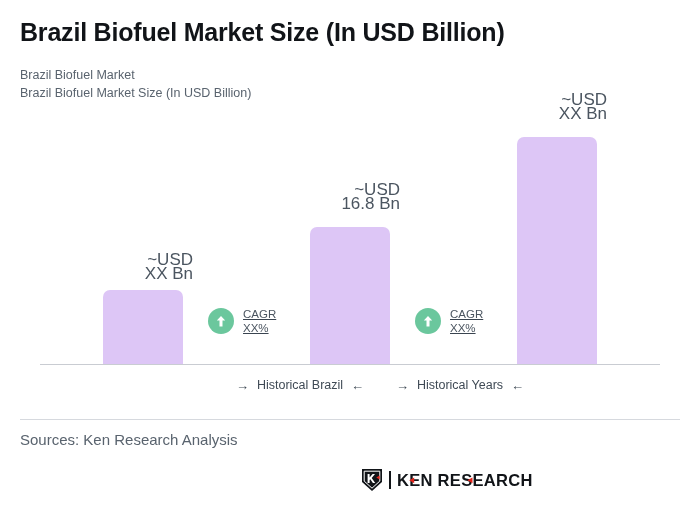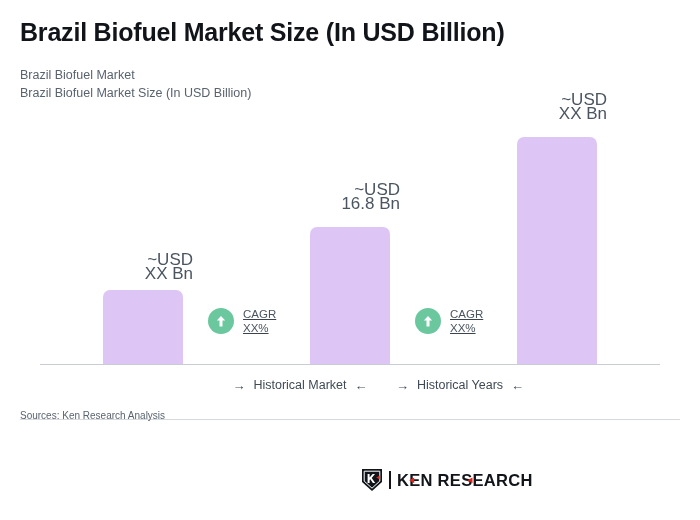--- a/index.html
+++ b/index.html
@@ -131,22 +131,22 @@
     position: absolute;
     left: 20px;
     top: 419px;
     width: 660px;
     height: 1px;
     background: #d6d9de;
   }
   .sources {
     position: absolute;
     left: 20px;
-    top: 410px;
-    font-size: 10px;
+    top: 431px;
+    font-size: 15px;
     color: #59636e;
     white-space: nowrap;
   }
 
   .logo {
     position: absolute;
     right: 20px;
     top: 432px;
     display: flex;
     align-items: center;
@@ -215,21 +215,21 @@
         <span style="display:block">XX%</span>
       </span>
     </div>
 
     <div class="baseline"></div>
   </div>
 
   <div class="years-row">
     <div class="year-band" style="left:150px; width:220px;">
       <span class="year-arrow">→</span>
-      <span>Historical Market</span>
+      <span>Historical Brazil</span>
       <span class="year-arrow">←</span>
     </div>
     <div class="year-band" style="left:310px; width:220px;">
       <span class="year-arrow">→</span>
       <span>Historical Years</span>
       <span class="year-arrow">←</span>
     </div>
   </div>
 
   <div class="divider"></div>

